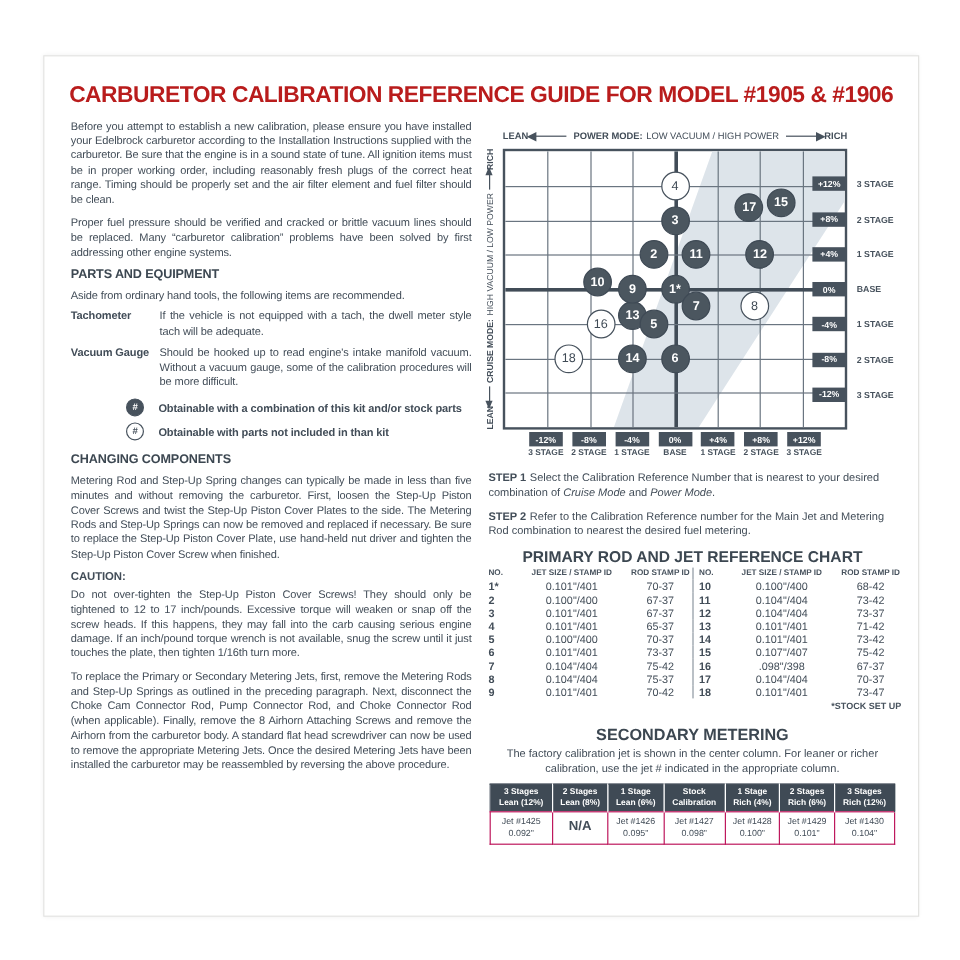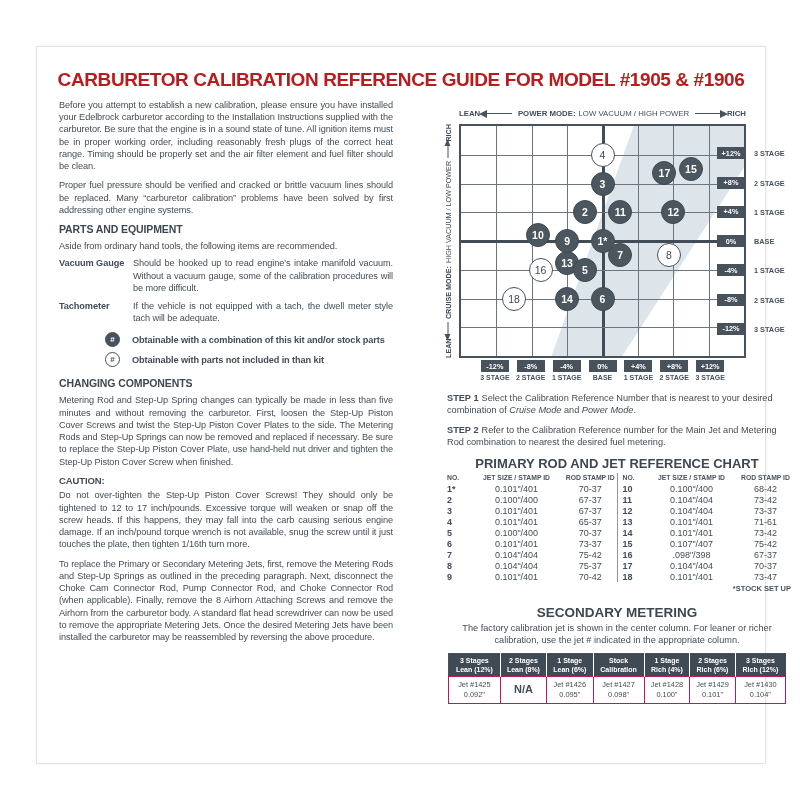--- a/index.html
+++ b/index.html
@@ -25,21 +25,21 @@
   .def-term{width:74px;flex:0 0 74px;font-weight:700;}
   .def-desc{flex:1;text-align:justify;}
   .legend{margin:8px 0 10px 46px;}
   .legend-row{display:flex;align-items:center;margin:0 0 5px;}
   .leg-circle{width:13px;height:13px;border-radius:50%;flex:0 0 13px;display:flex;align-items:center;justify-content:center;
     font-size:8px;font-weight:700;margin-right:12px;}
   .leg-circle.filled{background:#47525d;color:#fff;border:1px solid #47525d;}
   .leg-circle.open{background:#fff;color:#47525d;border:1.2px solid #47525d;}
   .legend-row .leg-text{font-weight:700;}
   
-  .col-right{position:absolute;left:364px;top:50px;width:352px;margin-left:40px;}
+  .col-right{position:absolute;left:364px;top:50px;width:352px;}
   
   .pm-header{margin:12px 0 6px 18px;width:287px;display:flex;align-items:center;justify-content:space-between;
     font-size:7.8px;white-space:nowrap;}
   .pm-header .bold,.axis-mid b{font-weight:700;}
   .axis-mid span{margin-left:3px;}
   .harrow{display:inline-block;height:1.6px;background:#47525d;width:26px;position:relative;flex:0 0 26px;}
   .harrow.left:before{content:"";position:absolute;left:-7px;top:-3.2px;
     border-right:8px solid #47525d;border-top:4px solid transparent;border-bottom:4px solid transparent;}
   .harrow.right:after{content:"";position:absolute;right:-7px;top:-3.2px;
     border-left:8px solid #47525d;border-top:4px solid transparent;border-bottom:4px solid transparent;}
@@ -99,26 +99,26 @@
 <div class="sheet">
   <h1 class="doc-title">CARBURETOR CALIBRATION REFERENCE GUIDE FOR MODEL #1905 &amp; #1906</h1>
 
   <div class="col-left">
     <p>Before you attempt to establish a new calibration, please ensure you have installed your Edelbrock carburetor according to the Installation Instructions supplied with the carburetor. Be sure that the engine is in a sound state of tune. All ignition items must be in proper working order, including reasonably fresh plugs of the correct heat range. Timing should be properly set and the air filter element and fuel filter should be clean.</p>
     <p>Proper fuel pressure should be verified and cracked or brittle vacuum lines should be replaced. Many “carburetor calibration” problems have been solved by first addressing other engine systems.</p>
     <div class="sec-head">PARTS AND EQUIPMENT</div>
     <p style="text-align:left;margin-bottom:5px;">Aside from ordinary hand tools, the following items are recommended.</p>
 
     <div class="def-row">
+      <div class="def-term">Tachometer</div>
+      <div class="def-desc">If the vehicle is not equipped with a tach, the dwell meter style tach will be adequate.</div>
+    </div>
+    <div class="def-row">
       <div class="def-term">Vacuum Gauge</div>
       <div class="def-desc">Should be hooked up to read engine's intake manifold vacuum. Without a vacuum gauge, some of the calibration procedures will be more difficult.</div>
-    </div>
-    <div class="def-row">
-      <div class="def-term">Tachometer</div>
-      <div class="def-desc">If the vehicle is not equipped with a tach, the dwell meter style tach will be adequate.</div>
     </div>
 
     <div class="legend">
       <div class="legend-row">
         <span class="leg-circle filled">#</span>
         <span class="leg-text">Obtainable with a combination of this kit and/or stock parts</span>
       </div>
       <div class="legend-row">
         <span class="leg-circle open">#</span>
         <span class="leg-text">Obtainable with parts not included in than kit</span>
@@ -268,21 +268,21 @@
             <td class="no div-l">12</td>
             <td>0.104"/404</td>
             <td>73-37</td>
           </tr>
           <tr>
             <td class="no">4</td>
             <td>0.101"/401</td>
             <td>65-37</td>
             <td class="no div-l">13</td>
             <td>0.101"/401</td>
-            <td>71-61</td>
+            <td>71-42</td>
           </tr>
           <tr>
             <td class="no">5</td>
             <td>0.100"/400</td>
             <td>70-37</td>
             <td class="no div-l">14</td>
             <td>0.101"/401</td>
             <td>73-42</td>
           </tr>
           <tr>

